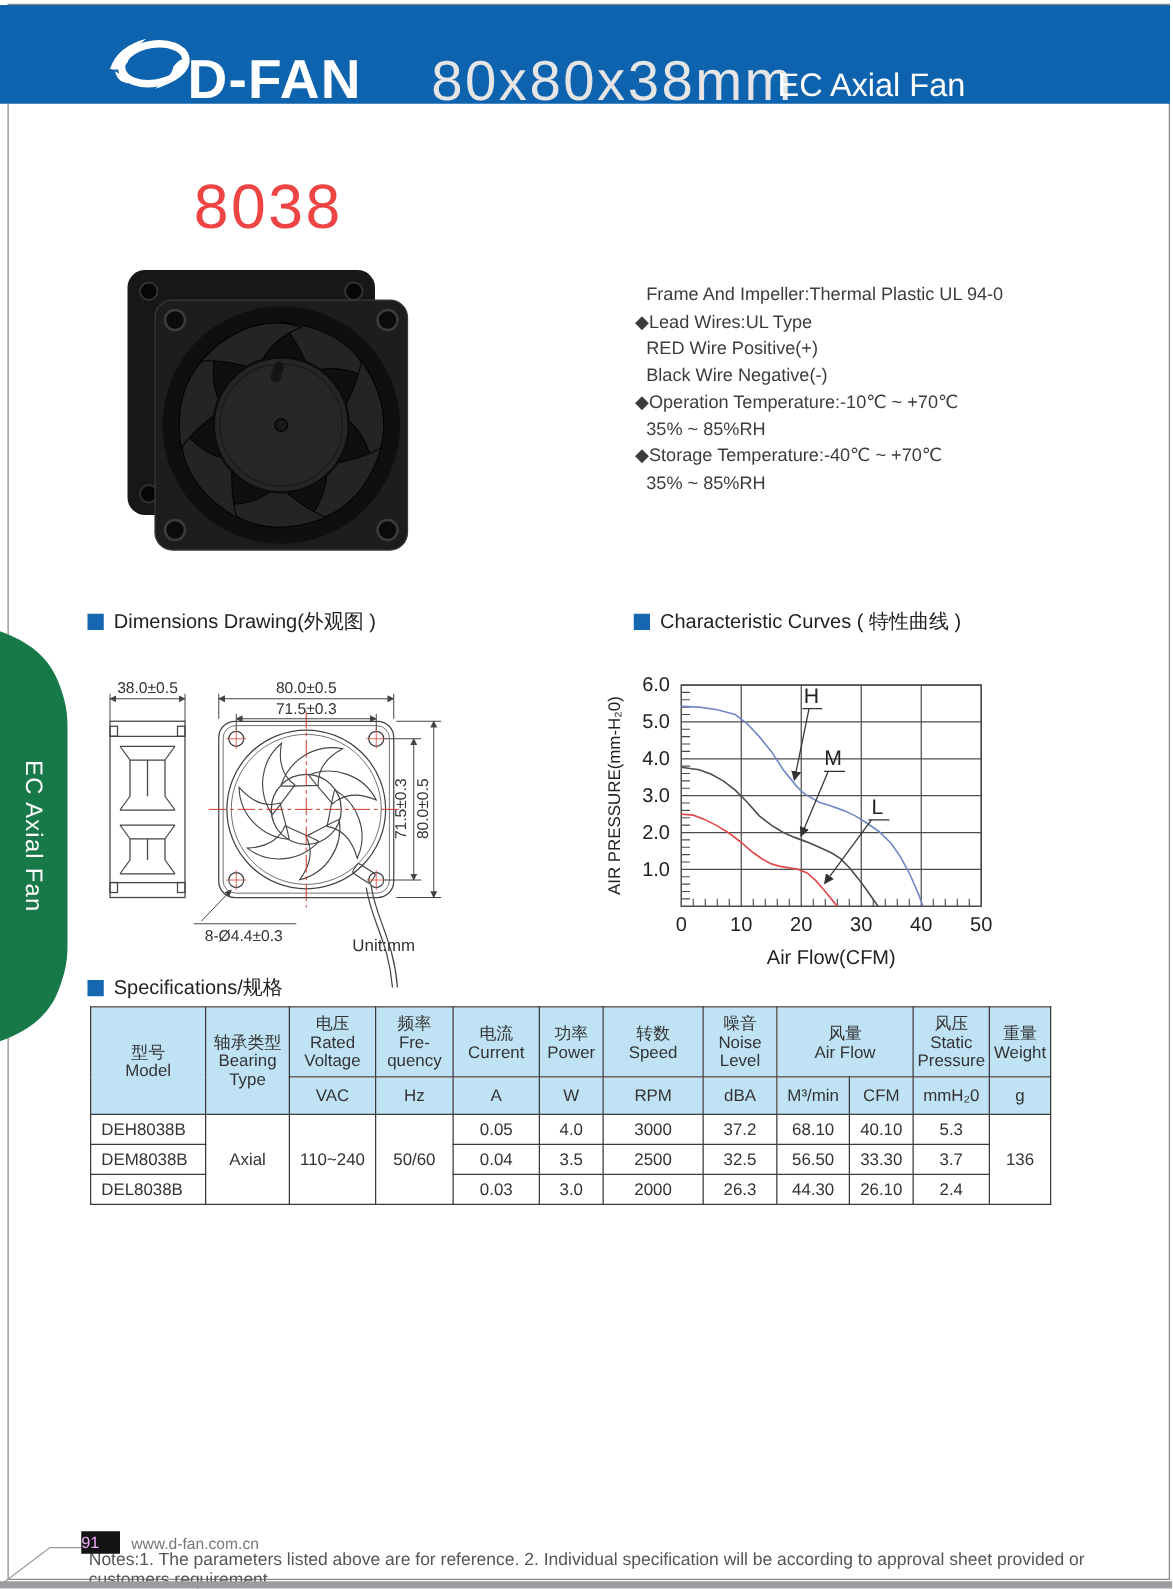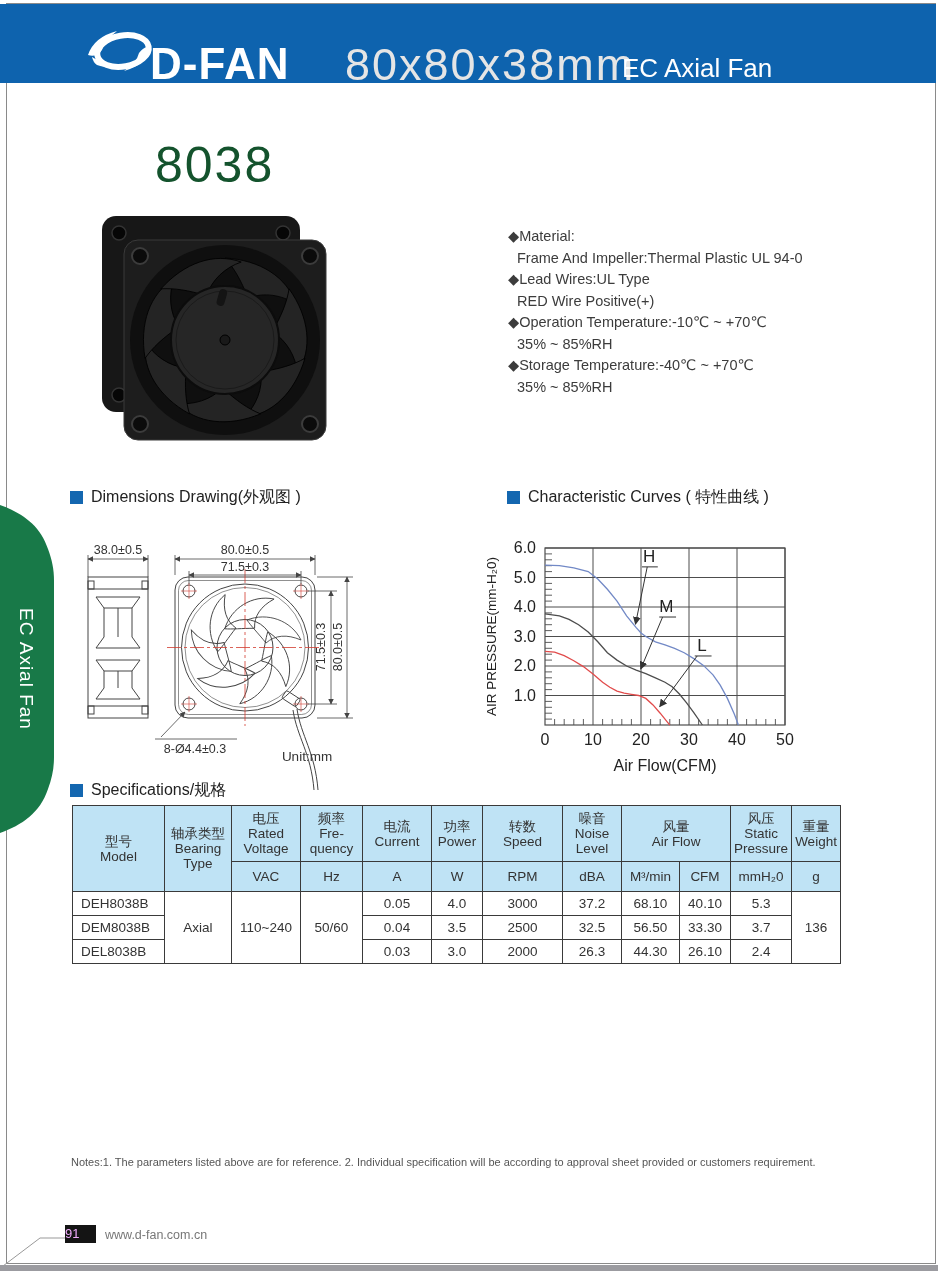--- a/index.html
+++ b/index.html
@@ -8,21 +8,21 @@
   
   .border-frame{position:absolute;left:6px;top:3px;width:928px;height:1259px;border:1px solid #8a8a8a;}
   .bottom-bar{position:absolute;left:0;top:1265px;width:938px;height:6px;background:#9b9ba0;}
   
   .top-header{position:absolute;left:0;top:4px;width:936px;height:79px;background:#0e63ae;}
   .logo{position:absolute;left:84px;top:23px;}
   .brand{position:absolute;left:150px;top:38px;color:#fff;font-size:44px;font-weight:bold;letter-spacing:1px;line-height:1;}
   .hsize{position:absolute;left:345px;top:38px;color:#e5e5e5;font-size:45px;font-weight:normal;letter-spacing:2px;line-height:1;}
   .hsub{position:absolute;left:622px;top:51px;color:#fff;font-size:26px;line-height:1;}
   
-  .model-number{position:absolute;left:155px;top:136px;font-size:50px;color:#14532d;letter-spacing:2px;}
+  .model-number{position:absolute;left:155px;top:136px;font-size:50px;color:#ef4444;letter-spacing:2px;}
   .fan-photo{position:absolute;left:94px;top:213px;}
   
   .gs-title{position:absolute;left:508px;top:176px;width:316px;height:26px;background:#1164ae;color:#fff;
             font-size:16px;line-height:26px;padding-left:9px;box-sizing:border-box;}
   .gs-list{position:absolute;left:508px;top:226px;font-size:14.5px;color:#3c3c3c;line-height:21.5px;}
   .gs-line.ind{padding-left:9px;}
   
   .sec{position:absolute;font-size:16px;color:#222;display:flex;align-items:center;gap:8px;}
   .sec .sq{width:13px;height:13px;background:#1467b0;flex:0 0 auto;}
   #sec-dim{left:70px;top:487px;}
@@ -34,21 +34,21 @@
   #spec-table-wrap{position:absolute;left:72px;top:805px;}
   table{border-collapse:collapse;table-layout:fixed;width:768px;}
   th,td{border:1px solid #3a3a3a;text-align:center;vertical-align:middle;color:#333;
         font-weight:normal;font-size:13.5px;padding:0 2px;overflow:hidden;}
   thead th{background:#bfe3f5;white-space:pre-line;line-height:15px;}
   thead tr.r1{height:56px;}
   thead tr.r2{height:30px;}
   tbody tr{height:24px;}
   td.model{text-align:left;padding-left:8px;}
   
-  .notes{position:absolute;left:71px;top:1156px;width:820px;font-size:11px;color:#555;}
+  .notes{position:absolute;left:71px;top:1239px;width:820px;font-size:14px;color:#555;}
   .corner-line{position:absolute;left:0;top:1228px;}
   .page-box{position:absolute;left:65px;top:1225px;width:31px;height:18px;background:#141414;color:#f0abfc;
             font-size:13px;line-height:18px;text-align:left;}
   .site{position:absolute;left:105px;top:1228px;font-size:12.5px;color:#777;}
   
   .side-tab{position:absolute;left:0;top:503px;}
   .side-tab-label{position:absolute;left:26px;top:669px;transform:translate(-50%,-50%) rotate(90deg);
                   color:#fff;font-size:19px;white-space:nowrap;letter-spacing:1px;}
 </style>
 </head>
@@ -94,24 +94,24 @@
     <circle cx="131" cy="127" r="49" fill="none" stroke="#1a1a1a" stroke-width="1"></circle>
     <rect x="124" y="76" width="8" height="17" rx="4" fill="#141414" transform="rotate(16 128 84)"></rect>
     <circle cx="131" cy="127" r="5" fill="#191919" stroke="#000" stroke-width="1"></circle>
     <circle cx="46" cy="43" r="8" fill="#0b0b0b" stroke="#3c3c3c" stroke-width="2"></circle>
     <circle cx="216" cy="43" r="8" fill="#0b0b0b" stroke="#3c3c3c" stroke-width="2"></circle>
     <circle cx="46" cy="211" r="8" fill="#0b0b0b" stroke="#3c3c3c" stroke-width="2"></circle>
     <circle cx="216" cy="211" r="8" fill="#0b0b0b" stroke="#3c3c3c" stroke-width="2"></circle>
   </svg>
 
   <div class="gs-list">
-    <div class="gs-line">◆Material:</div>
     <div class="gs-line ind">Frame And Impeller:Thermal Plastic UL 94-0</div>
     <div class="gs-line">◆Lead Wires:UL Type</div>
     <div class="gs-line ind">RED Wire Positive(+)</div>
+    <div class="gs-line ind">Black Wire Negative(-)</div>
     <div class="gs-line">◆Operation Temperature:-10℃ ~ +70℃</div>
     <div class="gs-line ind">35% ~ 85%RH</div>
     <div class="gs-line">◆Storage Temperature:-40℃ ~ +70℃</div>
     <div class="gs-line ind">35% ~ 85%RH</div>
   </div>
 
   <div class="sec" id="sec-dim">
     <span class="sq"></span>
     <span>Dimensions Drawing(外观图 )</span>
   </div>

